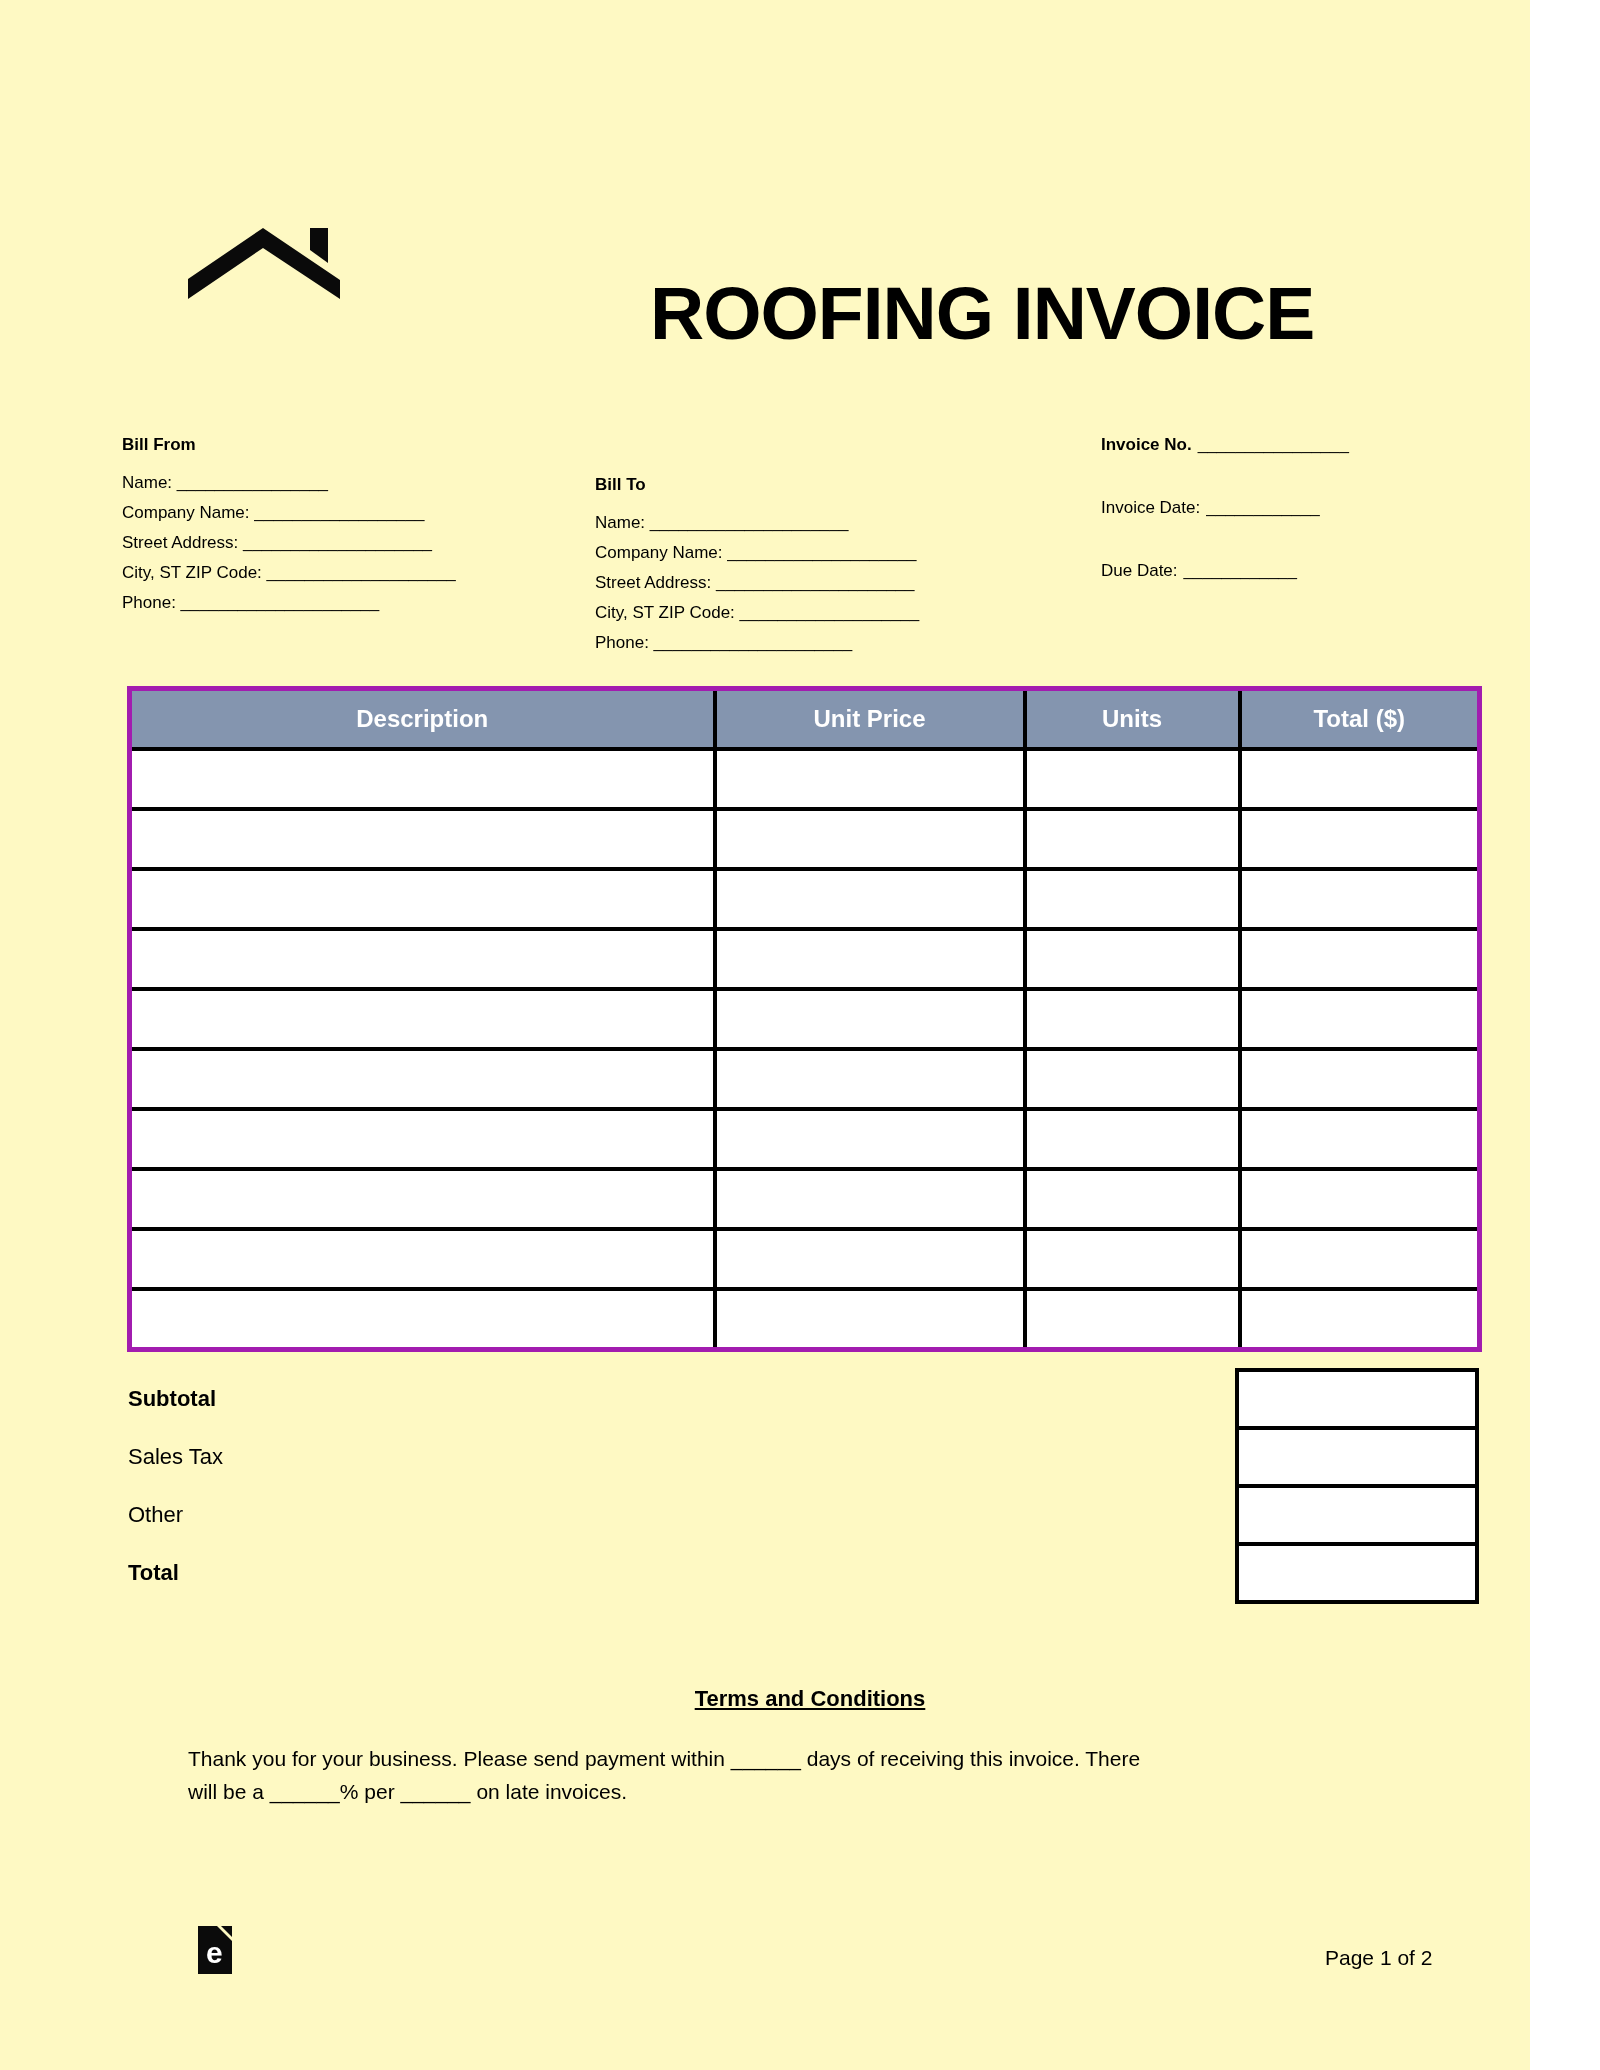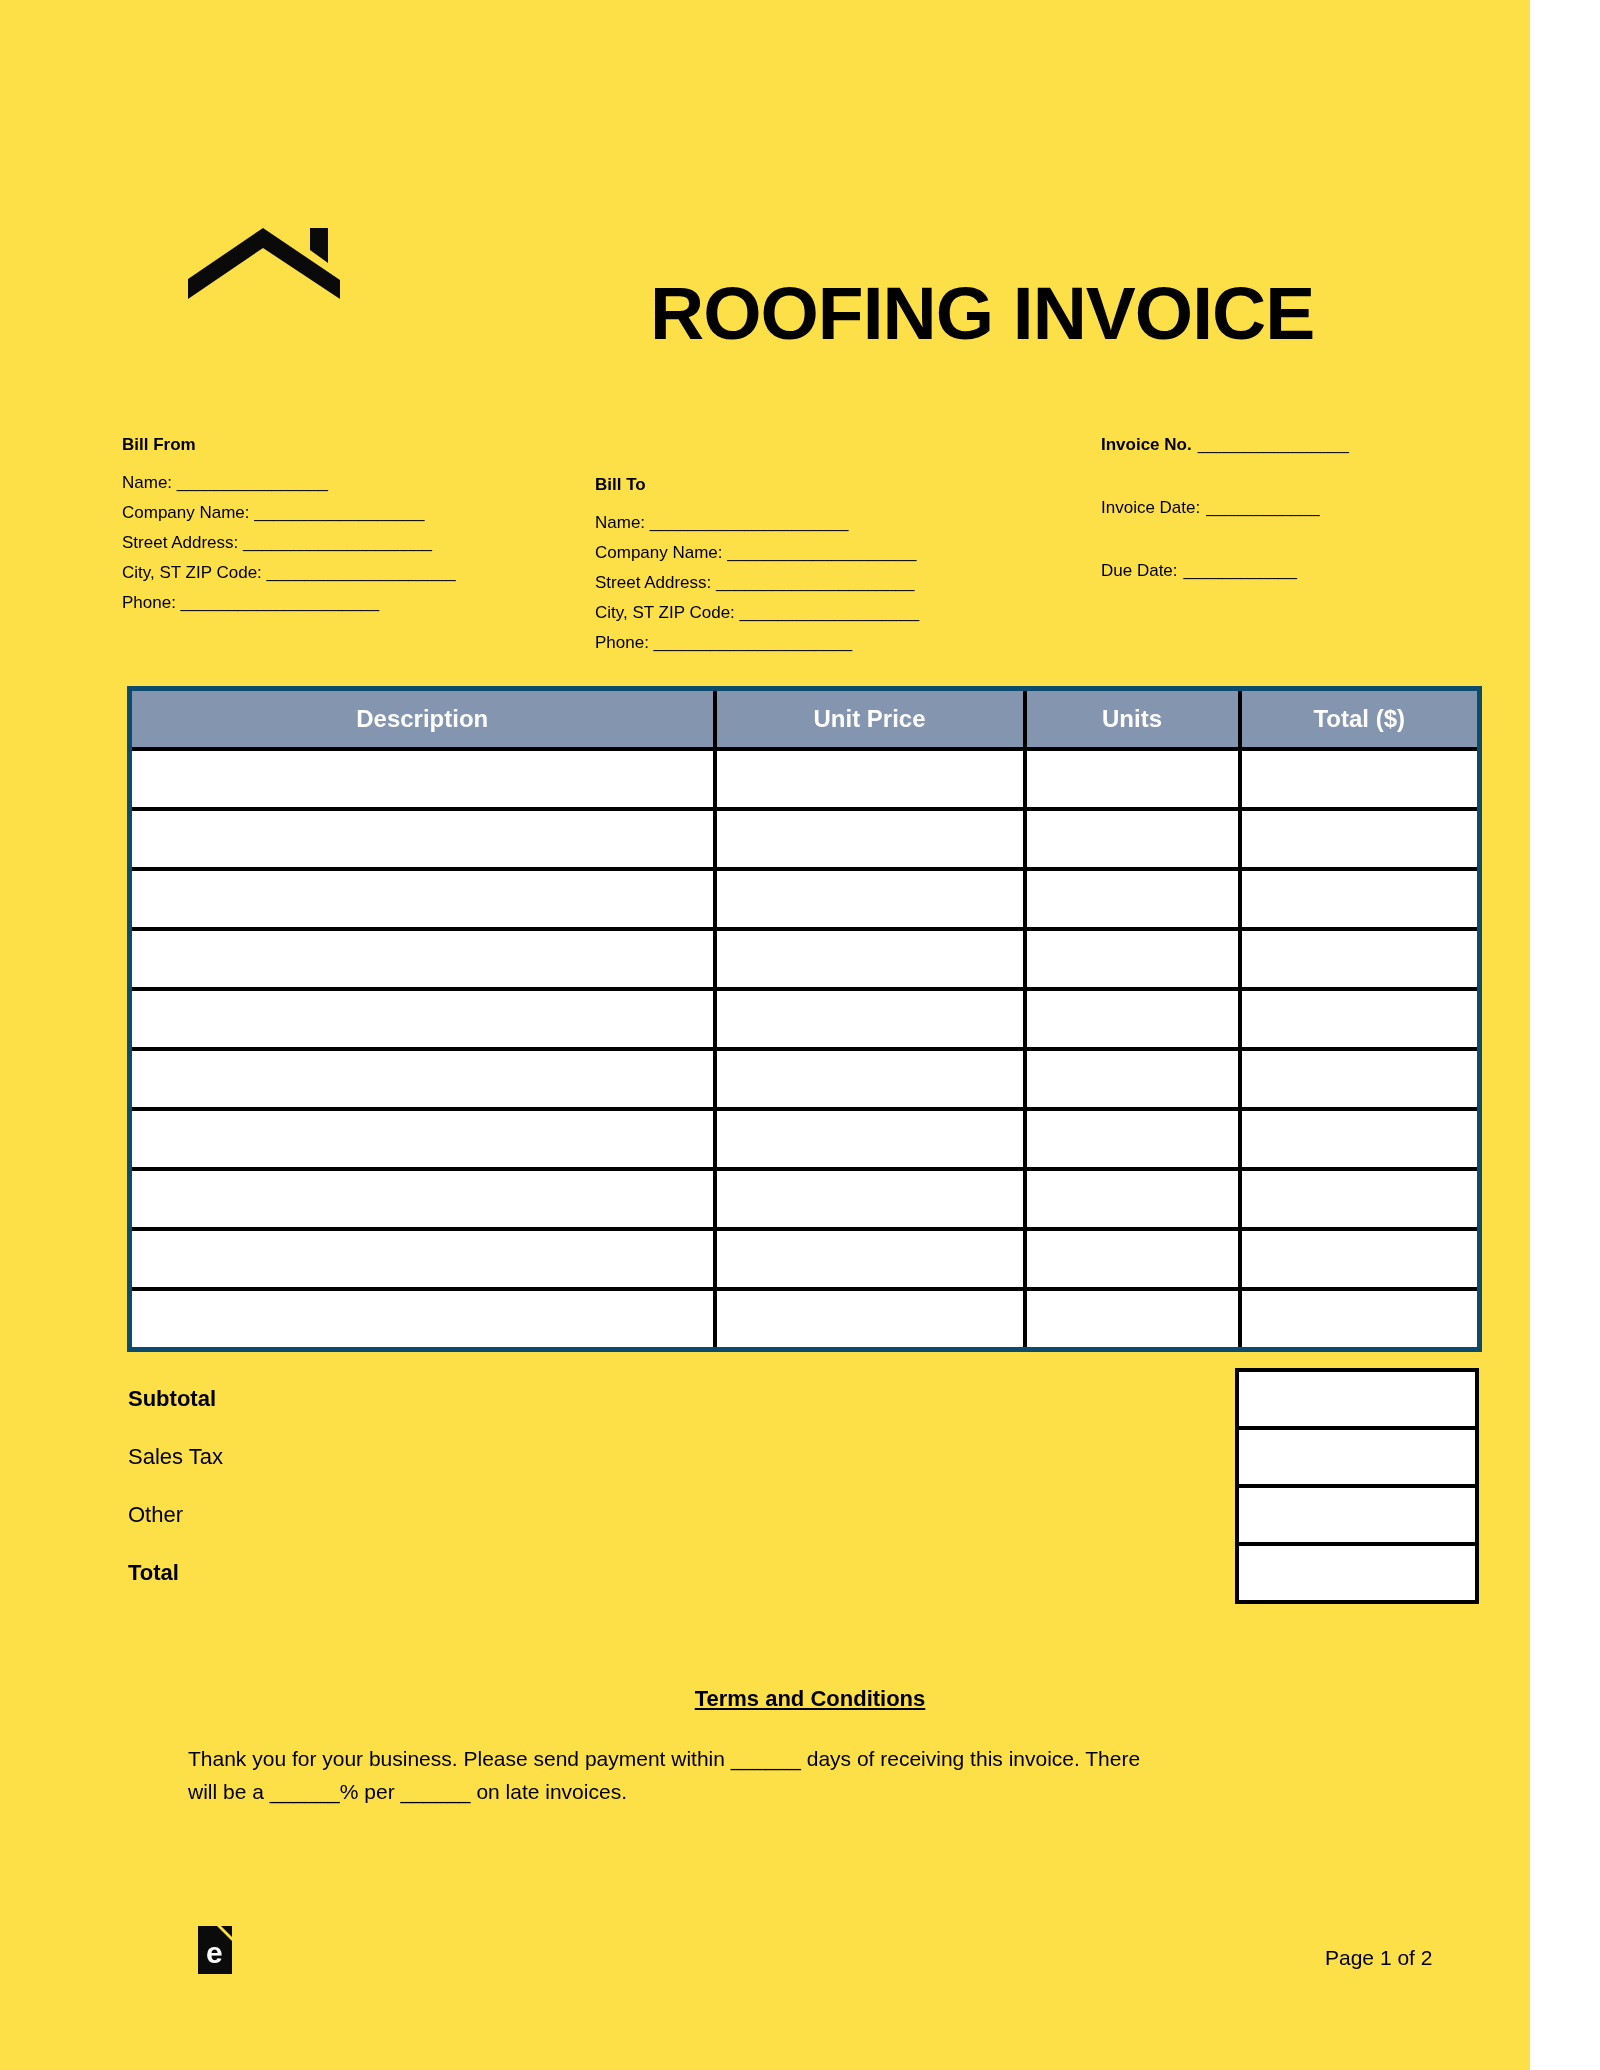--- a/index.html
+++ b/index.html
@@ -1,38 +1,38 @@
 <!DOCTYPE html>
 <html><head>
 <meta charset="utf-8">
 <style>
   html,body{margin:0;padding:0;background:#fff;}
   .page{
-    position:relative;width:1530px;height:2070px;background:#fde047;
+    position:relative;width:1530px;height:2070px;background:#fef9c3;
     font-family:"Liberation Sans",sans-serif;color:#000;overflow:hidden;
   }
   
   .roof-logo{position:absolute;left:188px;top:228px;width:152px;height:72px;}
   .doc-title{
     position:absolute;left:650px;top:276px;font-size:75px;font-weight:bold;
     letter-spacing:-1px;white-space:nowrap;line-height:1;
   }
   
   .info-col{position:absolute;top:430px;font-size:17px;line-height:30px;white-space:nowrap;}
   .info-col .heading{font-weight:bold;margin-bottom:8px;}
   .col-from{left:122px;}
   .col-to{left:595px;margin-top:40px;}
   .col-invoice{left:1057px;margin-left:44px;}
   .col-invoice .inv-line{margin-bottom:33px;}
   .col-invoice .inv-label-bold{font-weight:bold;}
   .blank-after{margin-left:6px;}
   
   table.items{
     position:absolute;left:127px;top:686px;width:1350px;
-    border-collapse:collapse;table-layout:fixed;border:5px solid #0c4a6e;
+    border-collapse:collapse;table-layout:fixed;border:5px solid #a21caf;
   }
   table.items th{
     background:#8495AF;color:#ffffff;font-size:24px;font-weight:bold;
     height:54px;border:4px solid #000;text-align:center;vertical-align:middle;
     font-family:"Liberation Sans",sans-serif;
   }
   table.items td{height:54px;border:4px solid #000;background:#fff;}
   
   table.summary{
     position:absolute;left:127px;top:1368px;width:1350px;

